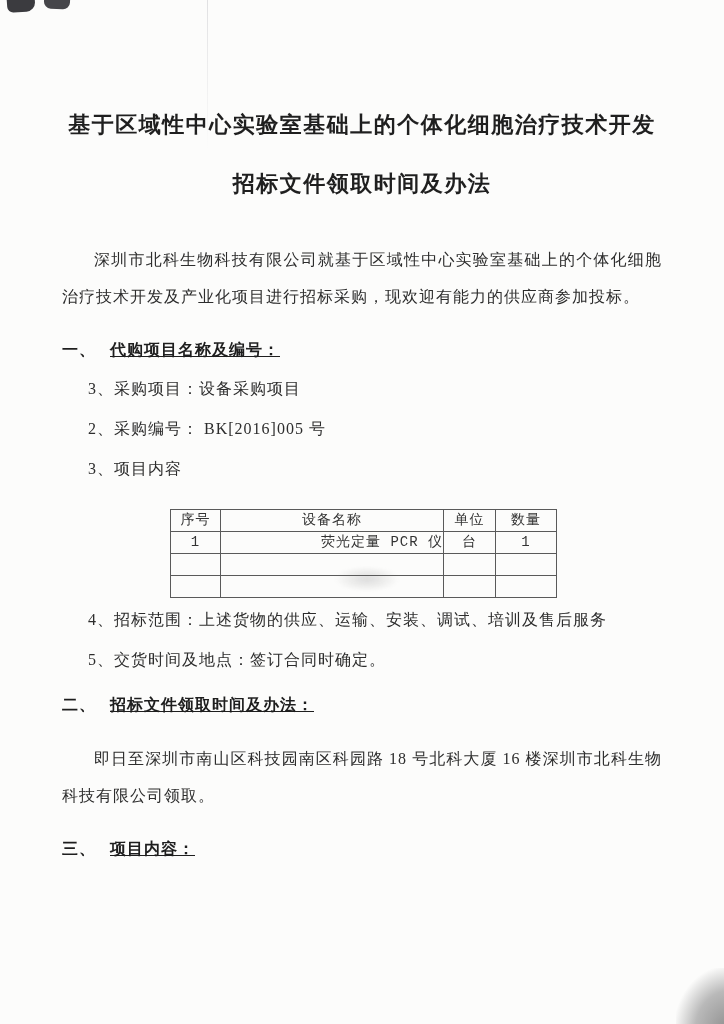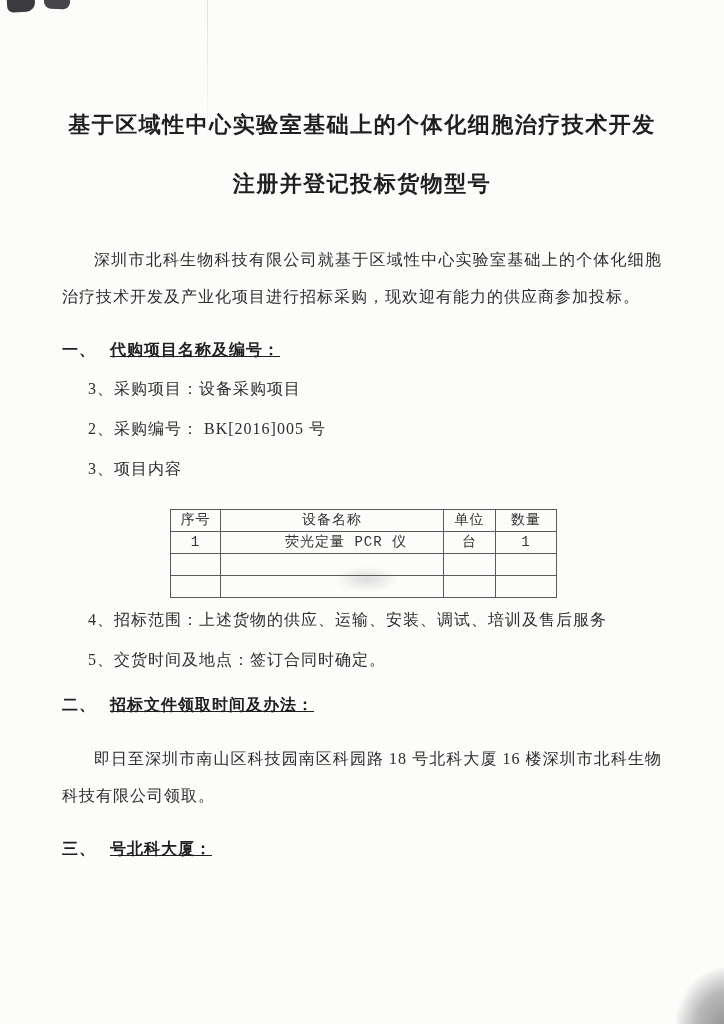--- a/index.html
+++ b/index.html
@@ -81,21 +81,21 @@
     border: 1px solid #5a5a5a;
     height: 21px;
     padding: 0;
     text-align: center;
     font-weight: 400;
     letter-spacing: 1px;
     overflow: hidden;
     white-space: nowrap;
   }
   .equip-table .col-name-cell {
-    text-align: center;
+    text-align: right;
     padding-left: 28px;
     margin-left: 10px;
   }
   
   .ink-mark-1 {
     position: absolute;
     left: 7px; top: -5px;
     width: 28px; height: 17px;
     background: #3b3b3f;
     border-radius: 2px 3px 9px 6px;
@@ -137,21 +137,21 @@
   <div class="ink-mark-1"></div>
   <div class="ink-mark-2"></div>
   <div class="fold-line"></div>
   <div class="stamp-smudge"></div>
   <div class="corner-shadow"></div>
 
   <div class="content">
 
     <div class="title-block">
       <div>基于区域性中心实验室基础上的个体化细胞治疗技术开发</div>
-      <div class="title-line2">注册并登记投标货物型号</div>
+      <div class="title-line2">招标文件领取时间及办法</div>
     </div>
 
     <p class="intro">深圳市北科生物科技有限公司就基于区域性中心实验室基础上的个体化细胞治疗技术开发及产业化项目进行招标采购，现欢迎有能力的供应商参加投标。</p>
 
     <div class="sec-heading">
       <span class="sec-num">一、</span><span>代购项目名称及编号：</span>
     </div>
 
     <div class="list-item">3、采购项目：设备采购项目</div>
     <div class="list-item">2、采购编号： BK[2016]005 号</div>
@@ -196,17 +196,17 @@
 
     <div class="list-item">4、招标范围：上述货物的供应、运输、安装、调试、培训及售后服务</div>
     <div class="list-item">5、交货时间及地点：签订合同时确定。</div>
 
     <div class="sec-heading">
       <span class="sec-num">二、</span><span>招标文件领取时间及办法：</span>
     </div>
     <p class="sec-body">即日至深圳市南山区科技园南区科园路 18 号北科大厦 16 楼深圳市北科生物科技有限公司领取。</p>
 
     <div class="sec-heading">
-      <span class="sec-num">三、</span><span>号北科大厦：</span>
+      <span class="sec-num">三、</span><span>项目内容：</span>
     </div>
 
   </div>
 </div>
 
 </body></html>

